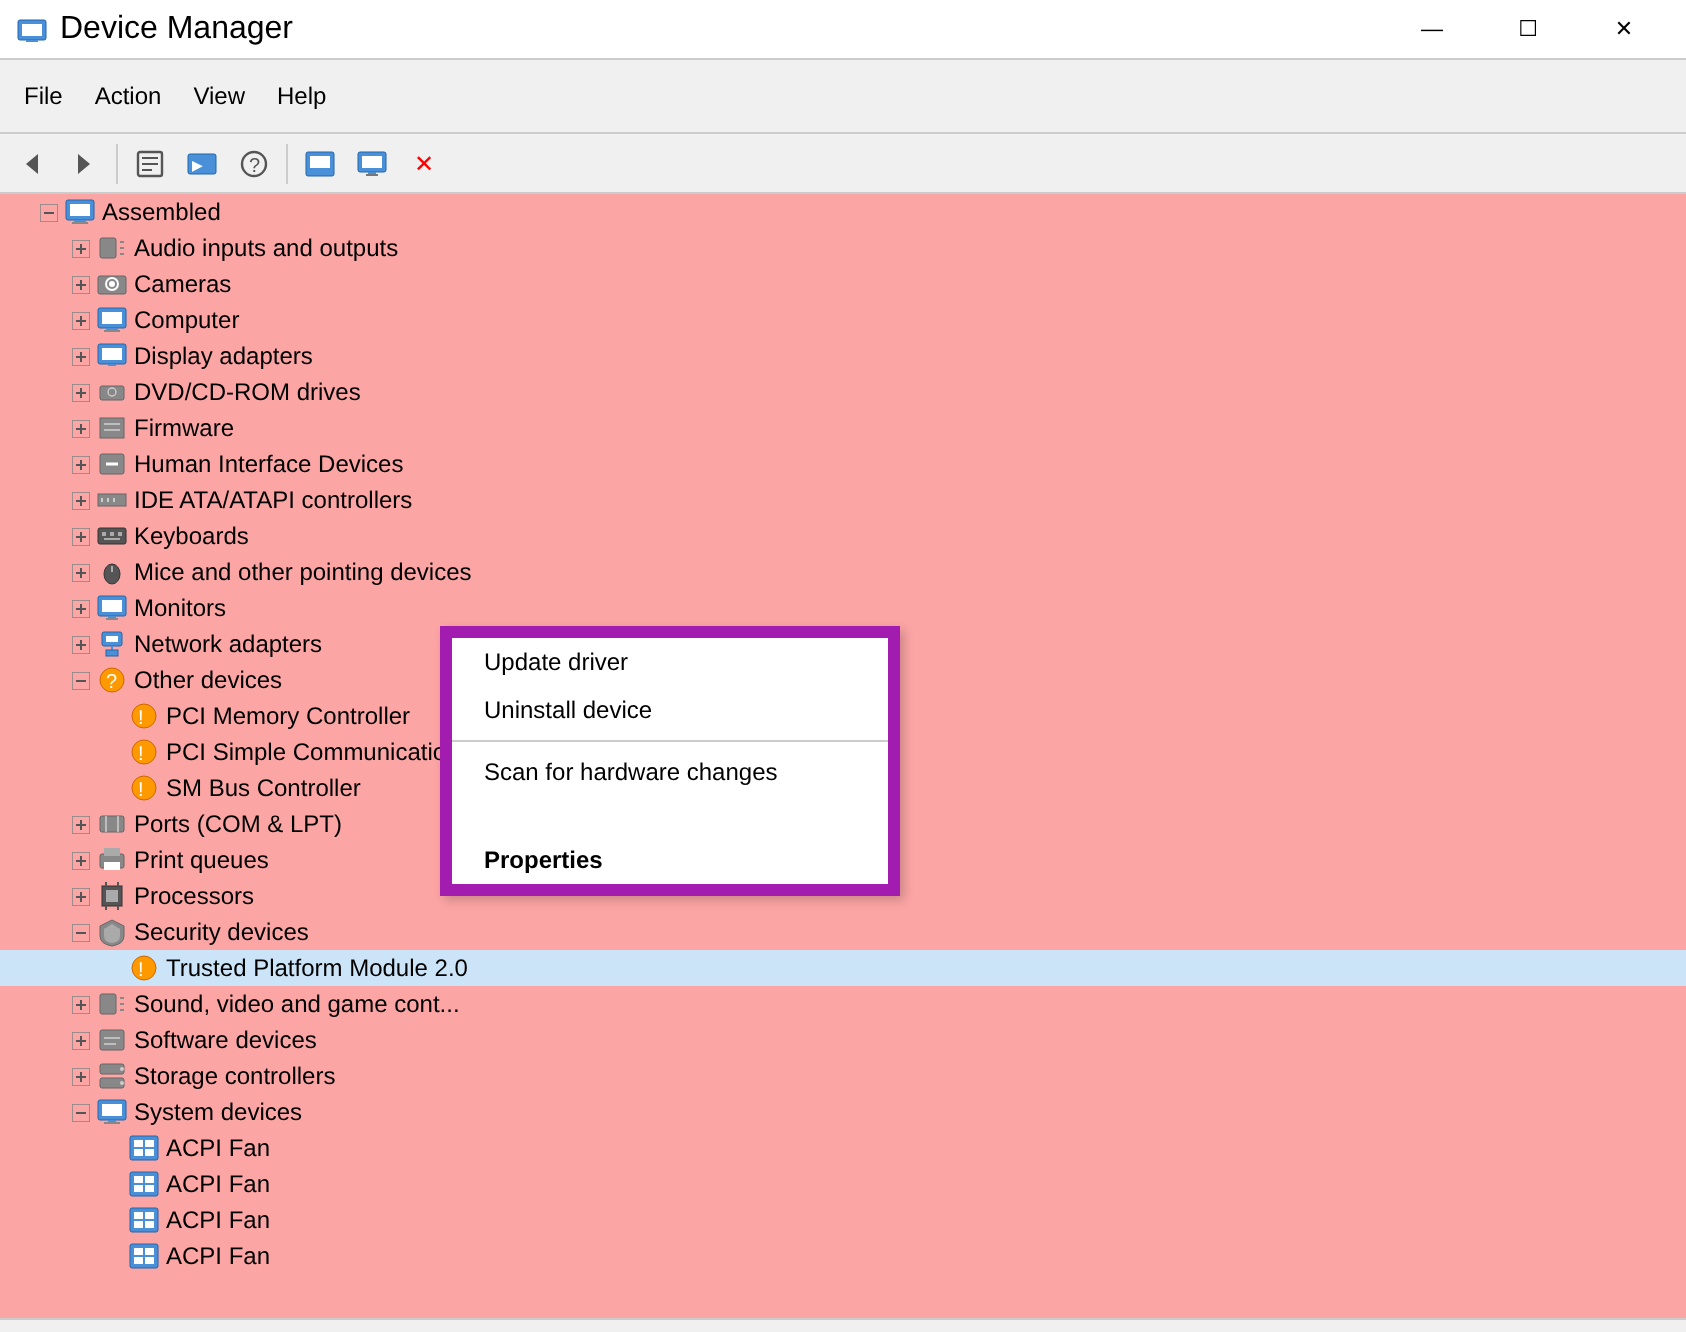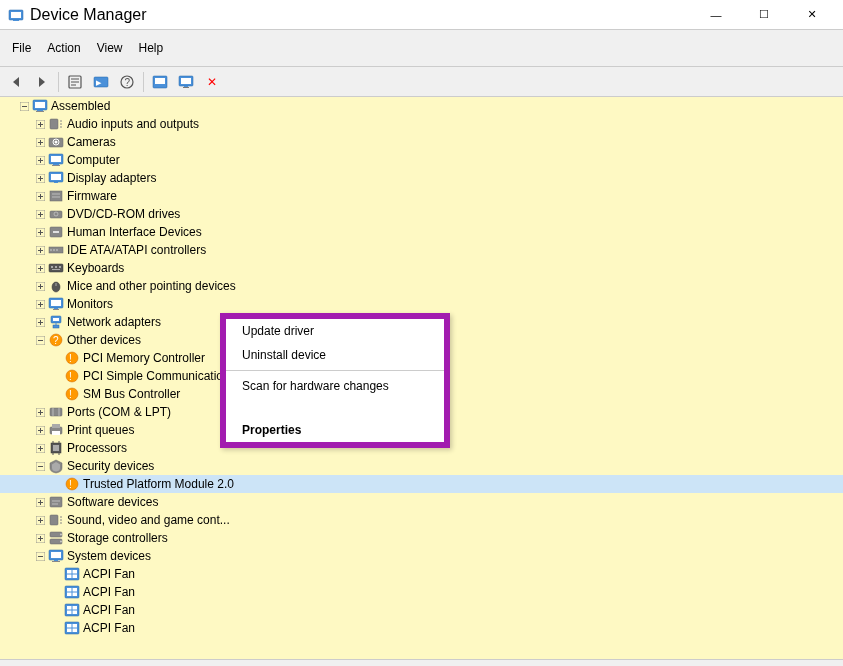--- a/index.html
+++ b/index.html
@@ -94,21 +94,21 @@
     .main {
       display: flex;
       height: calc(666px - 30px - 22px - 30px - 22px);
       background: white;
     }
 
     
     .tree-view {
       flex: 1;
       overflow-y: scroll;
-      background: #fef9c3;
+      background: #fca5a5;
       position: relative;
     }
 
     .tree-item {
       display: flex;
       align-items: center;
       padding: 1px 0;
       cursor: pointer;
       white-space: nowrap;
       height: 18px;
@@ -363,44 +363,44 @@
         <span class="indent"></span>
         <span class="expand-icon">
           <svg width="9" height="9" viewBox="0 0 9 9">
             <rect x="0" y="0" width="9" height="9" fill="none" stroke="#888" stroke-width="0.8"></rect>
             <line x1="4.5" y1="2" x2="4.5" y2="7" stroke="#555" stroke-width="1"></line>
             <line x1="2" y1="4.5" x2="7" y2="4.5" stroke="#555" stroke-width="1"></line>
           </svg>
         </span>
         <span class="tree-icon">
           <svg width="16" height="16" viewBox="0 0 16 16">
+            <rect x="2" y="5" width="12" height="7" rx="1" fill="#888" stroke="#666" stroke-width="0.5"></rect>
+            <circle cx="8" cy="8" r="2" fill="none" stroke="#ccc" stroke-width="0.7"></circle>
+          </svg>
+        </span>
+        <span class="tree-label">DVD/CD-ROM drives</span>
+      </div>
+      <div class="tree-item">
+        <span class="indent"></span>
+        <span class="indent"></span>
+        <span class="expand-icon">
+          <svg width="9" height="9" viewBox="0 0 9 9">
+            <rect x="0" y="0" width="9" height="9" fill="none" stroke="#888" stroke-width="0.8"></rect>
+            <line x1="4.5" y1="2" x2="4.5" y2="7" stroke="#555" stroke-width="1"></line>
+            <line x1="2" y1="4.5" x2="7" y2="4.5" stroke="#555" stroke-width="1"></line>
+          </svg>
+        </span>
+        <span class="tree-icon">
+          <svg width="16" height="16" viewBox="0 0 16 16">
             <rect x="2" y="3" width="12" height="10" rx="0" fill="#888" stroke="#666" stroke-width="0.5"></rect>
             <line x1="4" y1="6" x2="12" y2="6" stroke="#ccc" stroke-width="0.8"></line>
             <line x1="4" y1="9" x2="12" y2="9" stroke="#ccc" stroke-width="0.8"></line>
           </svg>
         </span>
         <span class="tree-label">Firmware</span>
-      </div>
-      <div class="tree-item">
-        <span class="indent"></span>
-        <span class="indent"></span>
-        <span class="expand-icon">
-          <svg width="9" height="9" viewBox="0 0 9 9">
-            <rect x="0" y="0" width="9" height="9" fill="none" stroke="#888" stroke-width="0.8"></rect>
-            <line x1="4.5" y1="2" x2="4.5" y2="7" stroke="#555" stroke-width="1"></line>
-            <line x1="2" y1="4.5" x2="7" y2="4.5" stroke="#555" stroke-width="1"></line>
-          </svg>
-        </span>
-        <span class="tree-icon">
-          <svg width="16" height="16" viewBox="0 0 16 16">
-            <rect x="2" y="5" width="12" height="7" rx="1" fill="#888" stroke="#666" stroke-width="0.5"></rect>
-            <circle cx="8" cy="8" r="2" fill="none" stroke="#ccc" stroke-width="0.7"></circle>
-          </svg>
-        </span>
-        <span class="tree-label">DVD/CD-ROM drives</span>
       </div>
       <div class="tree-item">
         <span class="indent"></span>
         <span class="indent"></span>
         <span class="expand-icon">
           <svg width="9" height="9" viewBox="0 0 9 9">
             <rect x="0" y="0" width="9" height="9" fill="none" stroke="#888" stroke-width="0.8"></rect>
             <line x1="4.5" y1="2" x2="4.5" y2="7" stroke="#555" stroke-width="1"></line>
             <line x1="2" y1="4.5" x2="7" y2="4.5" stroke="#555" stroke-width="1"></line>
           </svg>
@@ -671,46 +671,46 @@
         <span class="indent"></span>
         <span class="expand-icon">
           <svg width="9" height="9" viewBox="0 0 9 9">
             <rect x="0" y="0" width="9" height="9" fill="none" stroke="#888" stroke-width="0.8"></rect>
             <line x1="4.5" y1="2" x2="4.5" y2="7" stroke="#555" stroke-width="1"></line>
             <line x1="2" y1="4.5" x2="7" y2="4.5" stroke="#555" stroke-width="1"></line>
           </svg>
         </span>
         <span class="tree-icon">
           <svg width="16" height="16" viewBox="0 0 16 16">
-            <rect x="2" y="3" width="12" height="10" rx="1" fill="#888" stroke="#666" stroke-width="0.5"></rect>
-            <line x1="4" y1="7" x2="12" y2="7" stroke="#ccc" stroke-width="0.8"></line>
-            <line x1="4" y1="10" x2="10" y2="10" stroke="#ccc" stroke-width="0.8"></line>
-          </svg>
-        </span>
-        <span class="tree-label">Software devices</span>
-      </div>
-      <div class="tree-item">
-        <span class="indent"></span>
-        <span class="indent"></span>
-        <span class="expand-icon">
-          <svg width="9" height="9" viewBox="0 0 9 9">
-            <rect x="0" y="0" width="9" height="9" fill="none" stroke="#888" stroke-width="0.8"></rect>
-            <line x1="4.5" y1="2" x2="4.5" y2="7" stroke="#555" stroke-width="1"></line>
-            <line x1="2" y1="4.5" x2="7" y2="4.5" stroke="#555" stroke-width="1"></line>
-          </svg>
-        </span>
-        <span class="tree-icon">
-          <svg width="16" height="16" viewBox="0 0 16 16">
             <rect x="2" y="3" width="8" height="10" rx="1" fill="#888" stroke="#666" stroke-width="0.5"></rect>
             <line x1="12" y1="5" x2="14" y2="5" stroke="#888" stroke-width="1"></line>
             <line x1="12" y1="8" x2="14" y2="8" stroke="#888" stroke-width="1"></line>
             <line x1="12" y1="11" x2="14" y2="11" stroke="#888" stroke-width="1"></line>
           </svg>
         </span>
         <span class="tree-label">Sound, video and game cont...</span>
+      </div>
+      <div class="tree-item">
+        <span class="indent"></span>
+        <span class="indent"></span>
+        <span class="expand-icon">
+          <svg width="9" height="9" viewBox="0 0 9 9">
+            <rect x="0" y="0" width="9" height="9" fill="none" stroke="#888" stroke-width="0.8"></rect>
+            <line x1="4.5" y1="2" x2="4.5" y2="7" stroke="#555" stroke-width="1"></line>
+            <line x1="2" y1="4.5" x2="7" y2="4.5" stroke="#555" stroke-width="1"></line>
+          </svg>
+        </span>
+        <span class="tree-icon">
+          <svg width="16" height="16" viewBox="0 0 16 16">
+            <rect x="2" y="3" width="12" height="10" rx="1" fill="#888" stroke="#666" stroke-width="0.5"></rect>
+            <line x1="4" y1="7" x2="12" y2="7" stroke="#ccc" stroke-width="0.8"></line>
+            <line x1="4" y1="10" x2="10" y2="10" stroke="#ccc" stroke-width="0.8"></line>
+          </svg>
+        </span>
+        <span class="tree-label">Software devices</span>
       </div>
       <div class="tree-item">
         <span class="indent"></span>
         <span class="indent"></span>
         <span class="expand-icon">
           <svg width="9" height="9" viewBox="0 0 9 9">
             <rect x="0" y="0" width="9" height="9" fill="none" stroke="#888" stroke-width="0.8"></rect>
             <line x1="4.5" y1="2" x2="4.5" y2="7" stroke="#555" stroke-width="1"></line>
             <line x1="2" y1="4.5" x2="7" y2="4.5" stroke="#555" stroke-width="1"></line>
           </svg>

